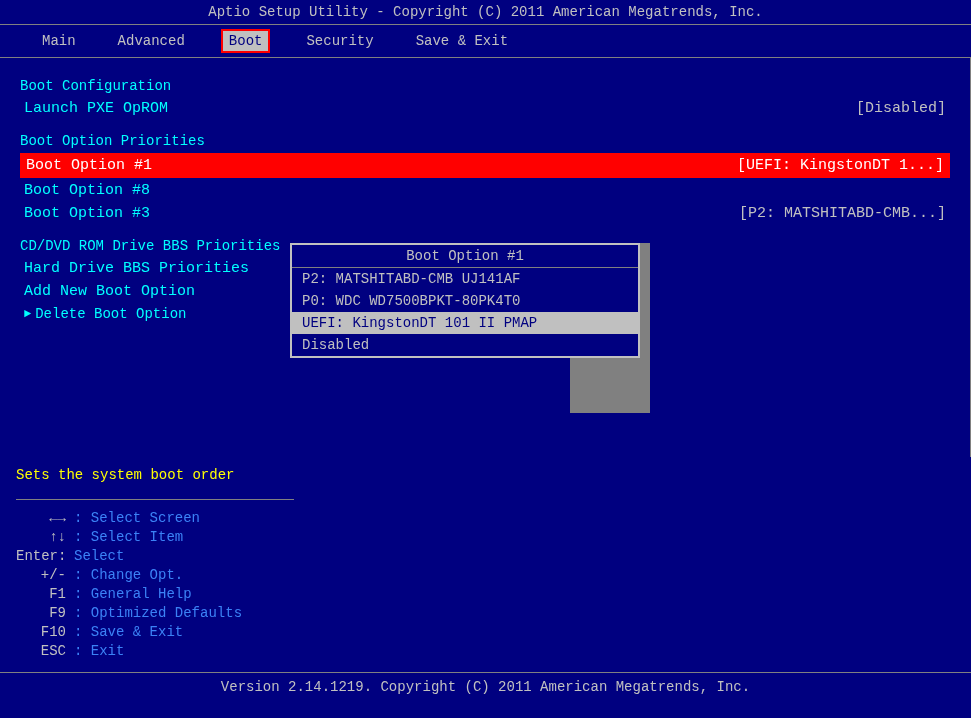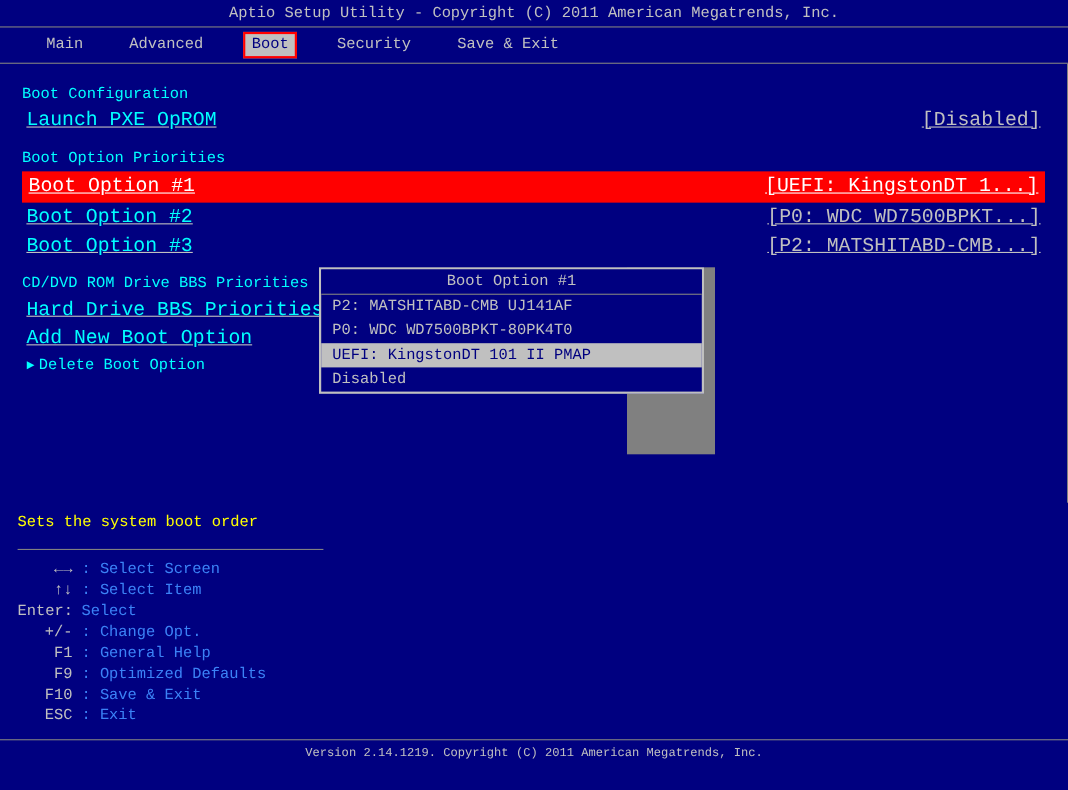--- a/index.html
+++ b/index.html
@@ -66,22 +66,21 @@
       margin-top: 10px;
       font-size: 14px;
     }
 
     .config-row {
       display: flex;
       justify-content: space-between;
       margin-bottom: 2px;
       padding: 2px 4px;
       color: #c0c0c0;
-      font-size: 18px;
-      text-decoration: underline;
+      font-size: 15px;
     }
 
     .config-row.highlighted {
       background: #ff0000;
       border: 2px solid #ff0000;
       color: #ffffff;
     }
 
     .config-row .label {
       color: #00ffff;
@@ -190,21 +189,21 @@
       text-align: center;
     }
 
     
     #status-bar {
       background: #000080;
       border-top: 1px solid #808080;
       text-align: center;
       padding: 6px 0;
       color: #c0c0c0;
-      font-size: 11px;
+      font-size: 14px;
       height: 30px;
     }
   </style>
 </head>
 <body>
 
 <div id="title-bar">
   <span>Aptio Setup Utility - Copyright (C) 2011 American Megatrends, Inc.</span>
 </div>
 
@@ -228,22 +227,21 @@
     </div>
 
     <div class="section-header" style="margin-top:14px;">Boot Option Priorities</div>
 
     <div class="config-row highlighted">
       <span class="label">Boot Option #1</span>
       <span class="value">[UEFI: KingstonDT 1...]</span>
     </div>
 
     <div class="config-row">
-      <span class="label">Boot Option #2</span>
-      <span class="value">[P0: WDC WD7500BPKT...]</span>
+      <span class="label">Boot Option #8</span>
     </div>
 
     <div class="config-row">
       <span class="label">Boot Option #3</span>
       <span class="value">[P2: MATSHITABD-CMB...]</span>
     </div>
 
     <div class="section-header" style="margin-top:14px;">CD/DVD ROM Drive BBS Priorities</div>
     <div class="config-row">
       <span class="label">Hard Drive BBS Priorities</span>

